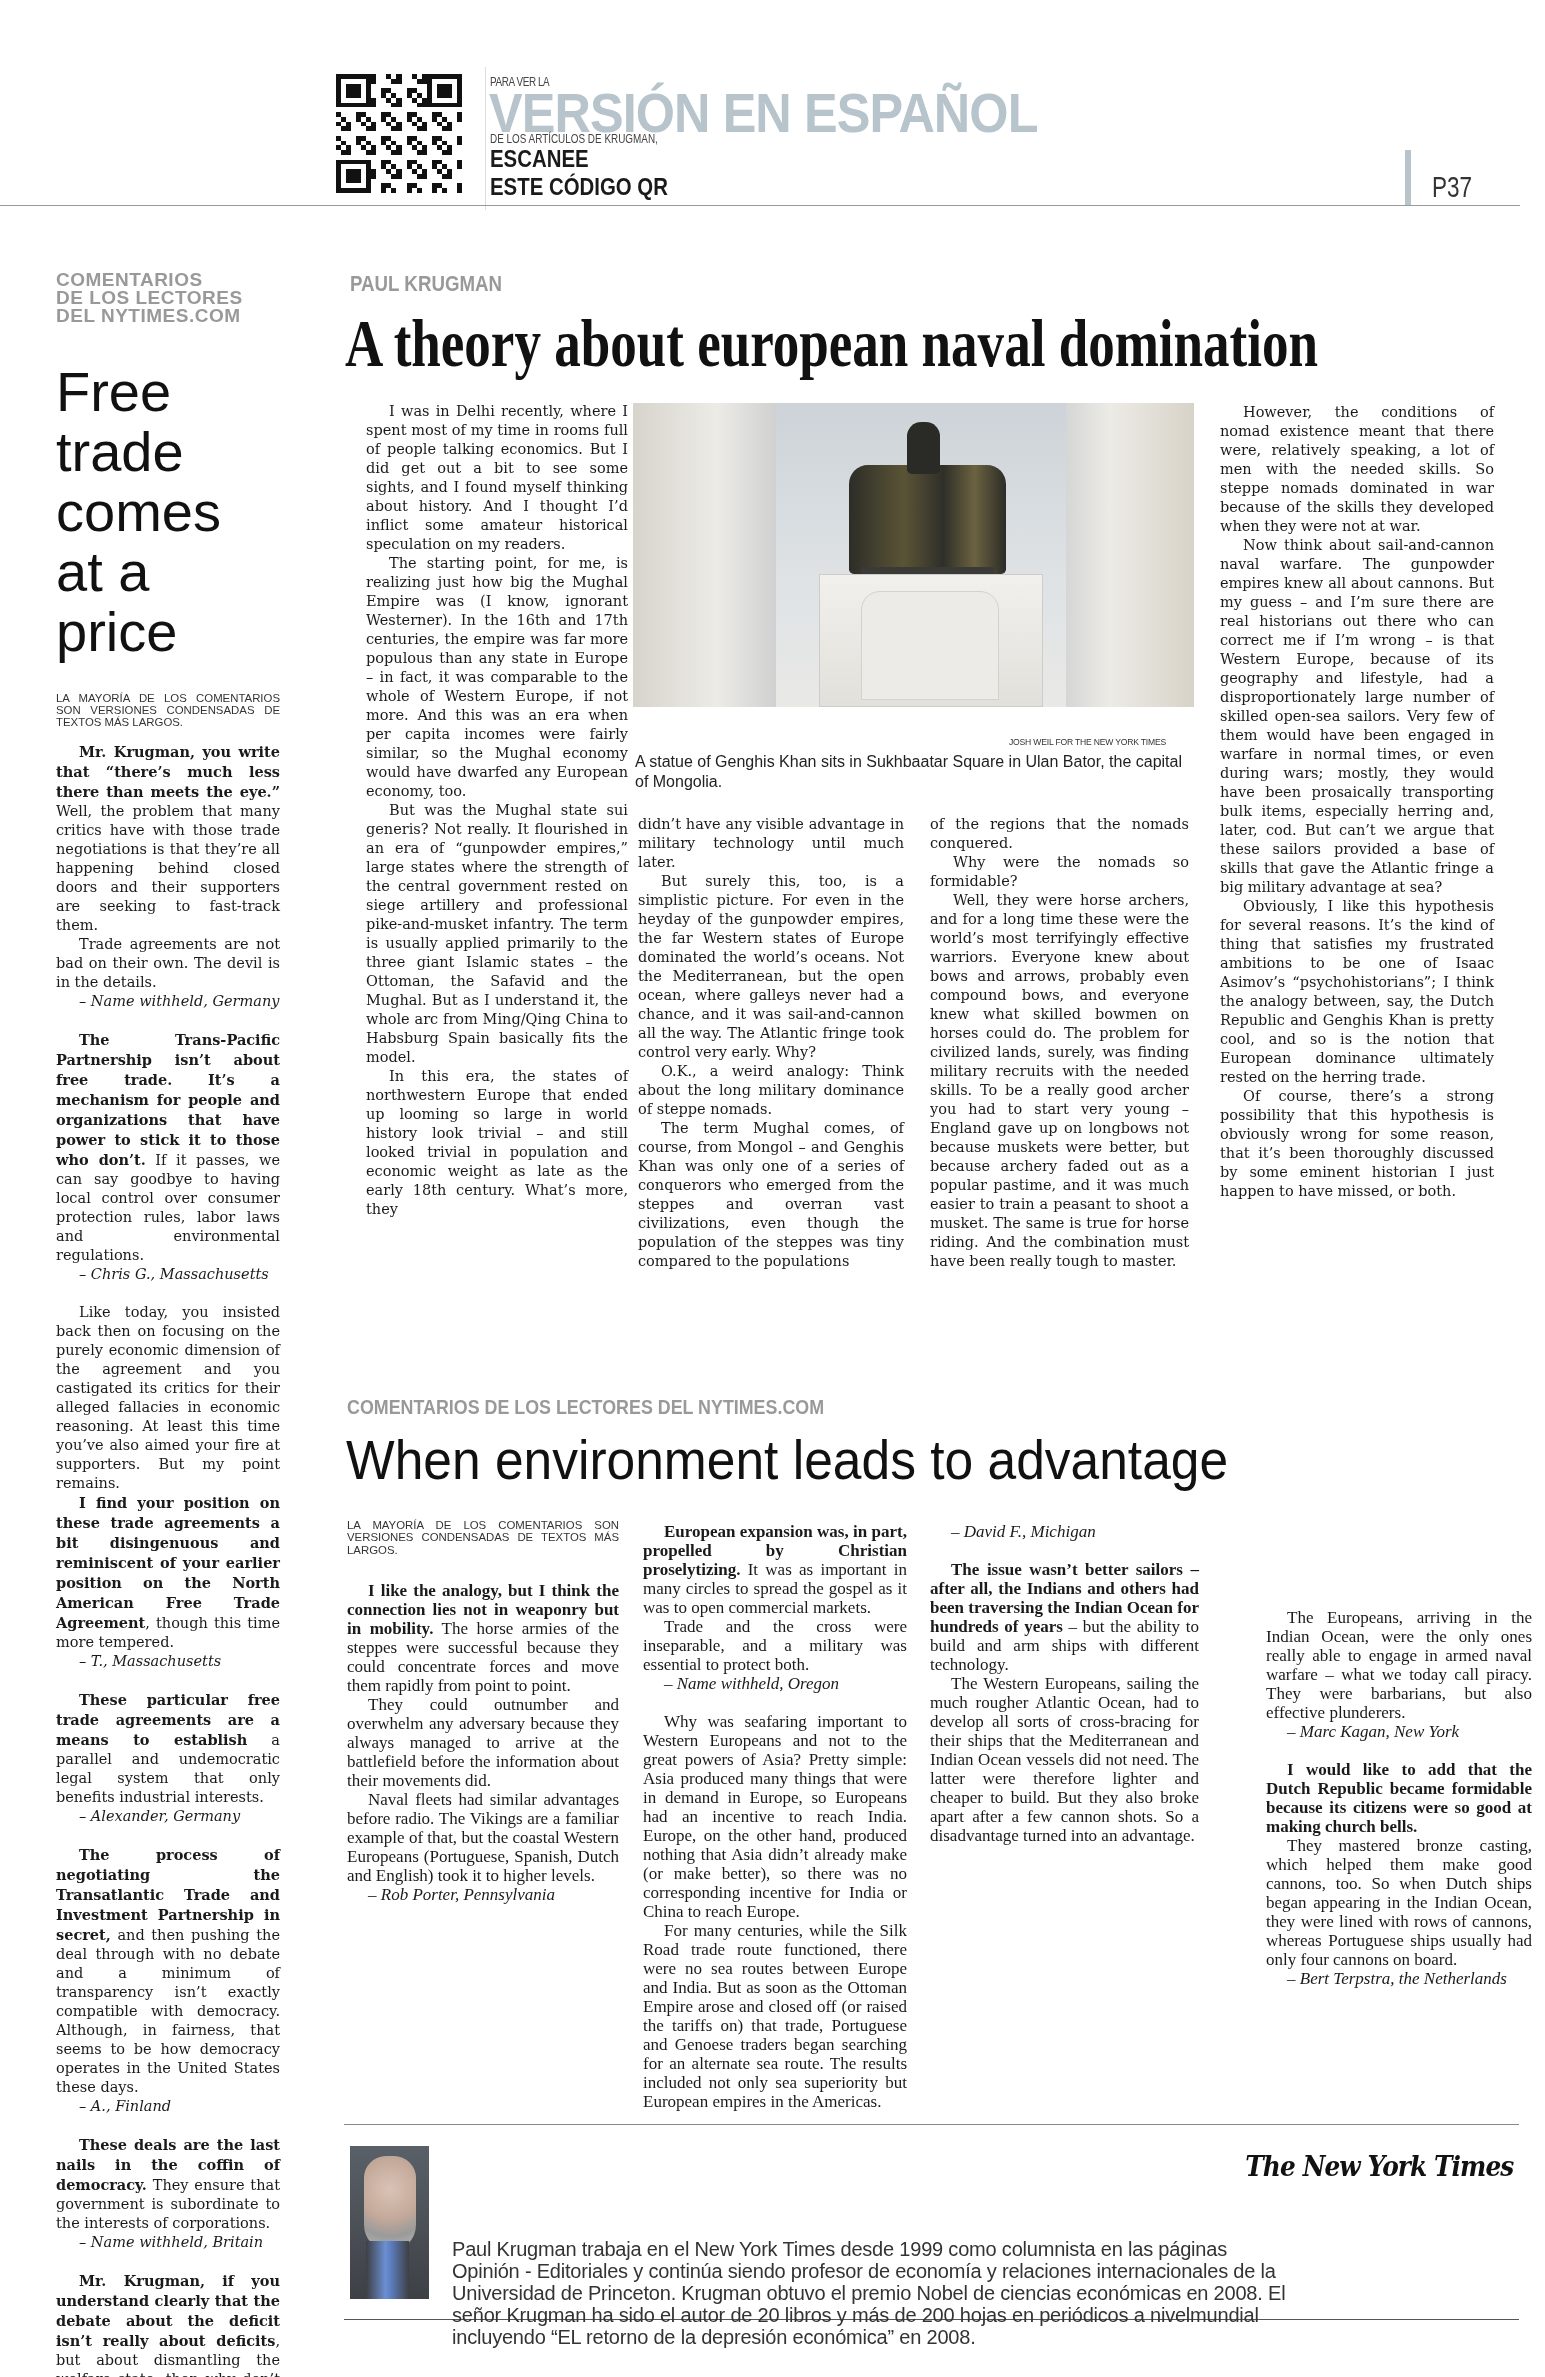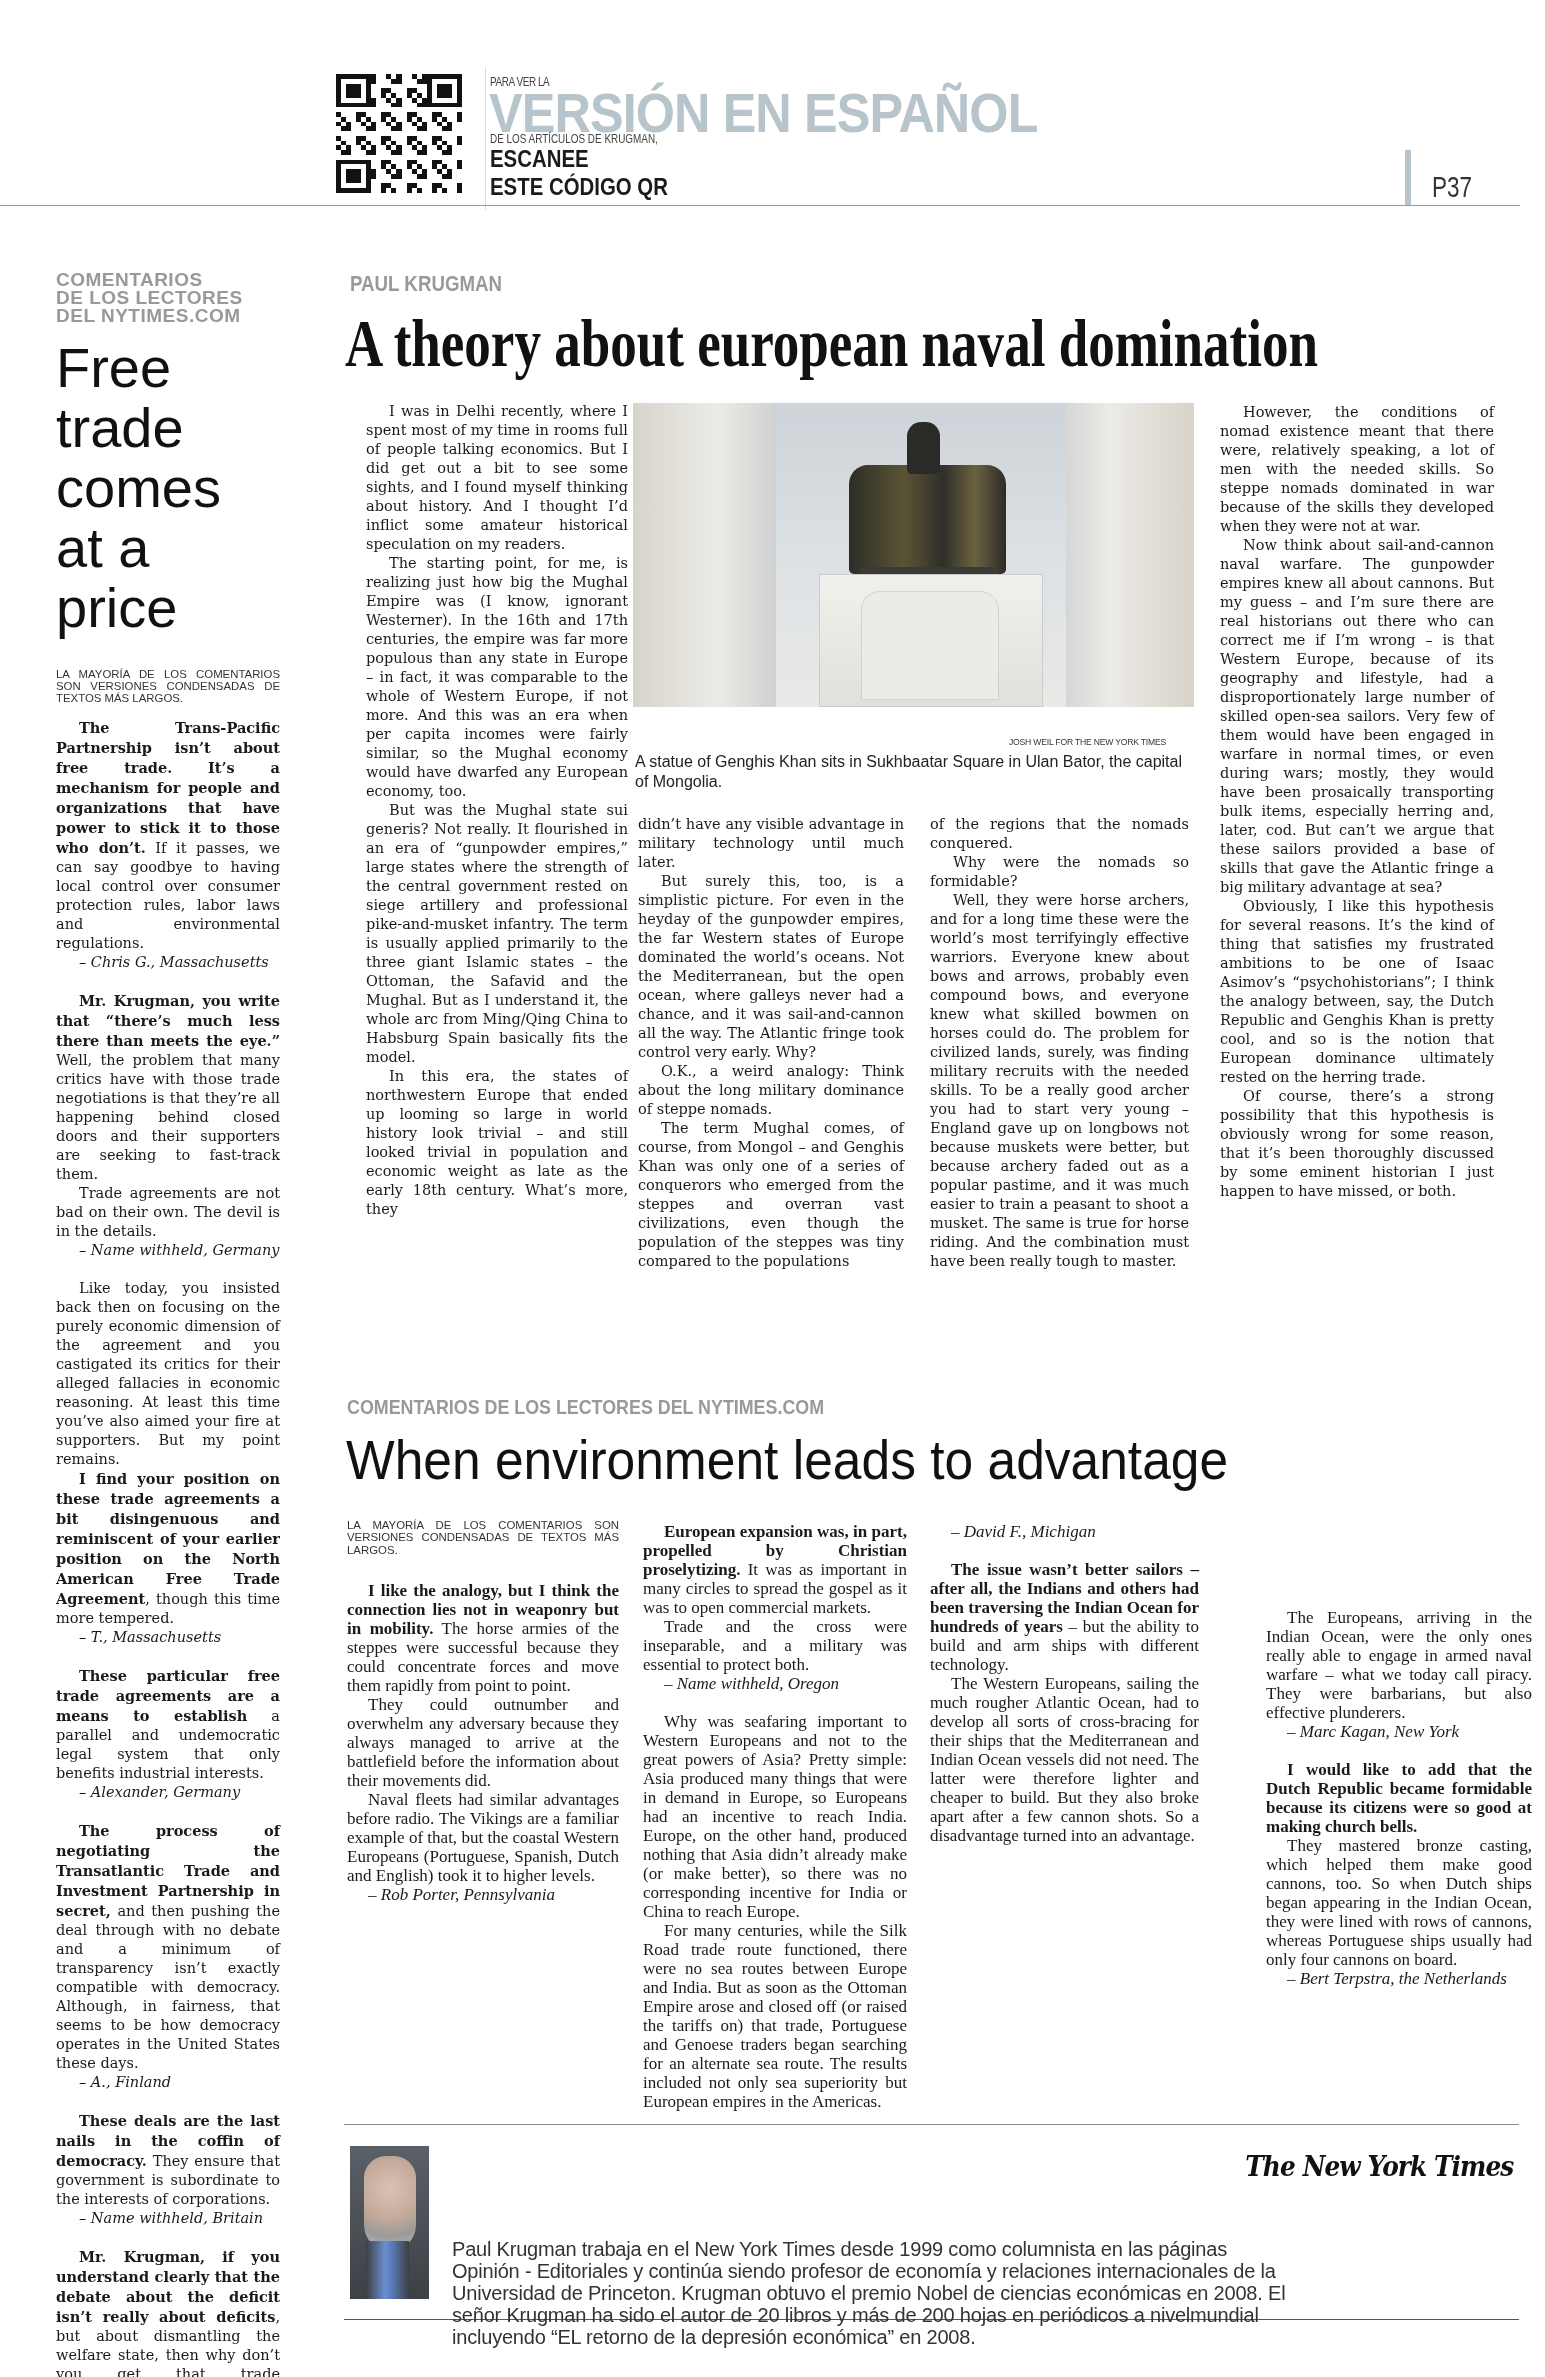--- a/index.html
+++ b/index.html
@@ -26,21 +26,21 @@
   .header-line { position: absolute; left: 0; top: 205px; width: 1520px; height: 1.4px; background: #999; }
   .page-bar { position: absolute; left: 1405px; top: 150px; width: 5.7px; height: 55px; background: #b8c4cc; }
   .page-num { position: absolute; left: 1432px; top: 170px; font-family: "Liberation Sans", sans-serif;
               font-size: 30px; color: #333; transform: scaleX(0.75); transform-origin: left; }
 
   
   .sidebar { position: absolute; left: 56px; top: 271px; width: 224px; }
   .sb-kicker { font-family: "Liberation Sans", sans-serif; font-weight: bold; font-size: 19px; line-height: 18px;
                color: #999; letter-spacing: 0.5px; }
   .sb-title { font-family: "Liberation Sans", sans-serif; font-size: 56px; line-height: 60px; color: #111;
-              margin-top: 13px; font-weight: normal; }
+              margin-top: 37px; font-weight: normal; }
   .sb-note { font-family: "Liberation Sans", sans-serif; font-size: 11.4px; line-height: 12.4px; color: #333;
              margin-top: 29.5px; text-transform: uppercase; text-align: justify; }
   .sb-comments { margin-top: 13.3px; }
   .comment { font-size: 14.5px; line-height: 19px; text-align: justify; hyphens: auto; margin-bottom: 19px; }
   .comment p { text-indent: 23px; }
   .comment b { font-weight: bold; }
   .comment .sig { font-style: italic; text-indent: 23px; display: block; }
 
   
   .kicker { position: absolute; left: 350px; top: 271px; font-family: "Liberation Sans", sans-serif; font-weight: bold;
@@ -742,27 +742,27 @@
 <aside class="sidebar">
   <div class="sb-kicker">
     <div>COMENTARIOS</div>
     <div>DE LOS LECTORES</div>
     <div>DEL  NYTIMES.COM</div>
   </div>
   <h2 class="sb-title">Free trade comes at a price</h2>
   <div class="sb-note">La mayoría de los comentarios son versiones condensadas de textos más largos.</div>
   <div class="sb-comments" id="sb-comments">
       <div class="comment">
-        <p><b>The Trans-Pacific Partnership isn’t about free trade. It’s a mechanism for people and organizations that have power to stick it to those who don’t.</b> If it passes, we can say goodbye to having local control over consumer protection rules, labor laws and environmental regulations.</p>
-        <span class="sig">– Chris G., Massachusetts</span>
-      </div>
-      <div class="comment">
         <p><b>Mr. Krugman, you write that “there’s much less there than meets the eye.”</b> Well, the problem that many critics have with those trade negotiations is that they’re all happening behind closed doors and their supporters are seeking to fast-track them.</p>
         <p>Trade agreements are not bad on their own. The devil is in the details.</p>
         <span class="sig">– Name withheld, Germany</span>
+      </div>
+      <div class="comment">
+        <p><b>The Trans-Pacific Partnership isn’t about free trade. It’s a mechanism for people and organizations that have power to stick it to those who don’t.</b> If it passes, we can say goodbye to having local control over consumer protection rules, labor laws and environmental regulations.</p>
+        <span class="sig">– Chris G., Massachusetts</span>
       </div>
       <div class="comment">
         <p>Like today, you insisted back then on focusing on the purely economic dimension of the agreement and you castigated its critics for their alleged fallacies in economic reasoning. At least this time you’ve also aimed your fire at supporters. But my point remains.</p>
         <p><b>I find your position on these trade agreements a bit disingenuous and reminiscent of your earlier position on the North American Free Trade Agreement</b>, though this time more tempered.</p>
         <span class="sig">– T., Massachusetts</span>
       </div>
       <div class="comment">
         <p><b>These particular free trade agreements are a means to establish</b> a parallel and undemocratic legal system that only benefits industrial interests.</p>
         <span class="sig">– Alexander, Germany</span>
       </div>

